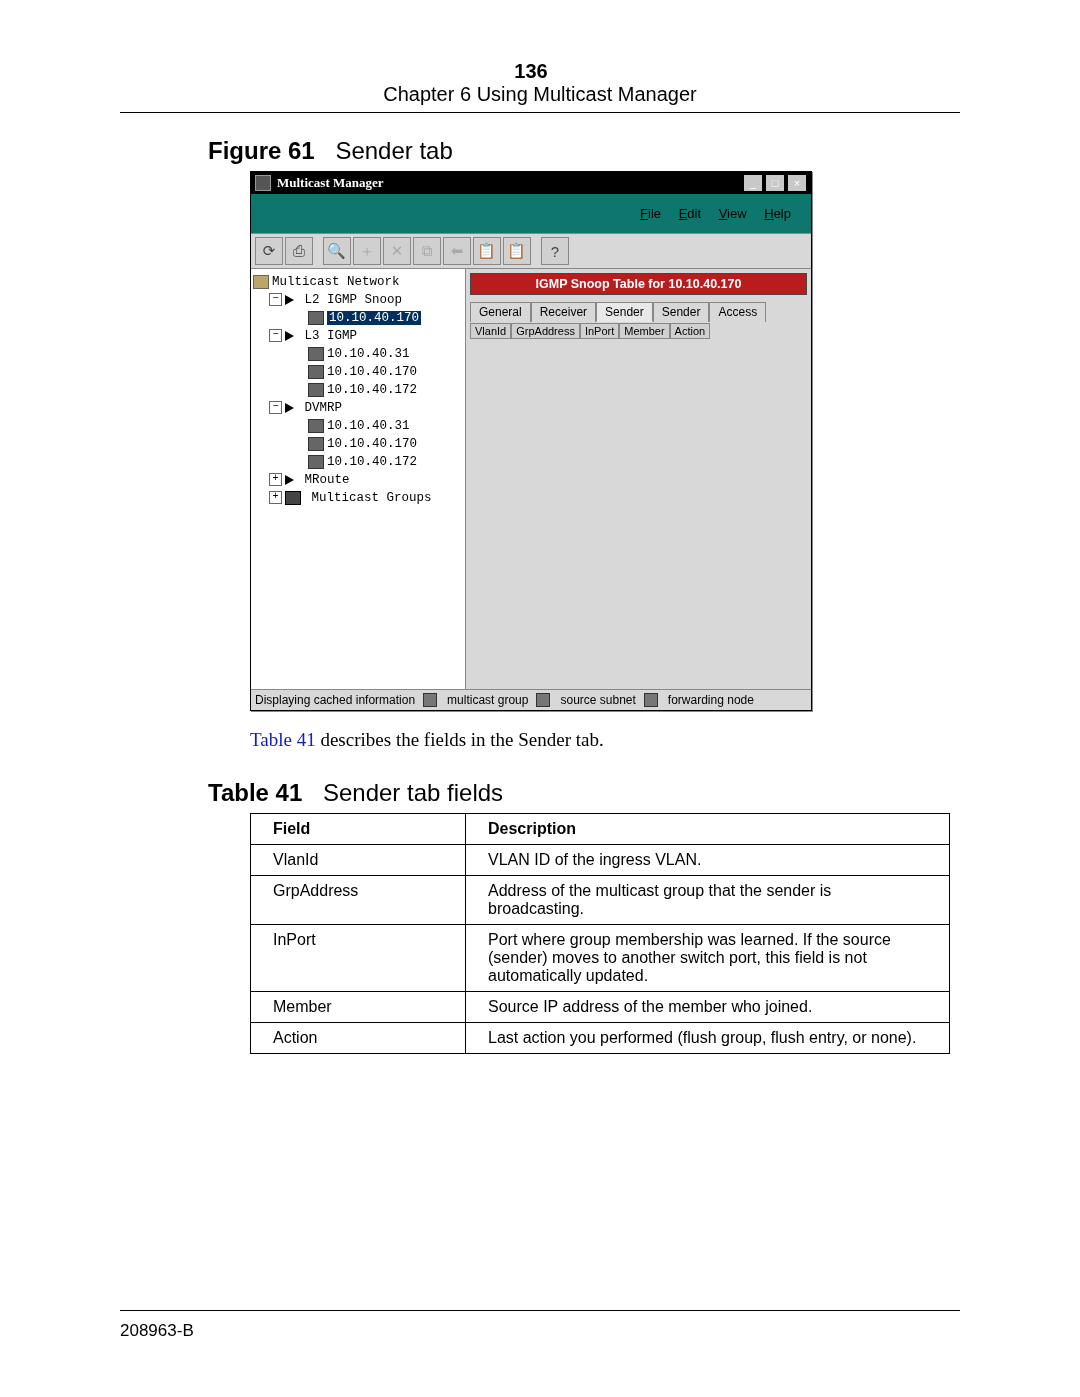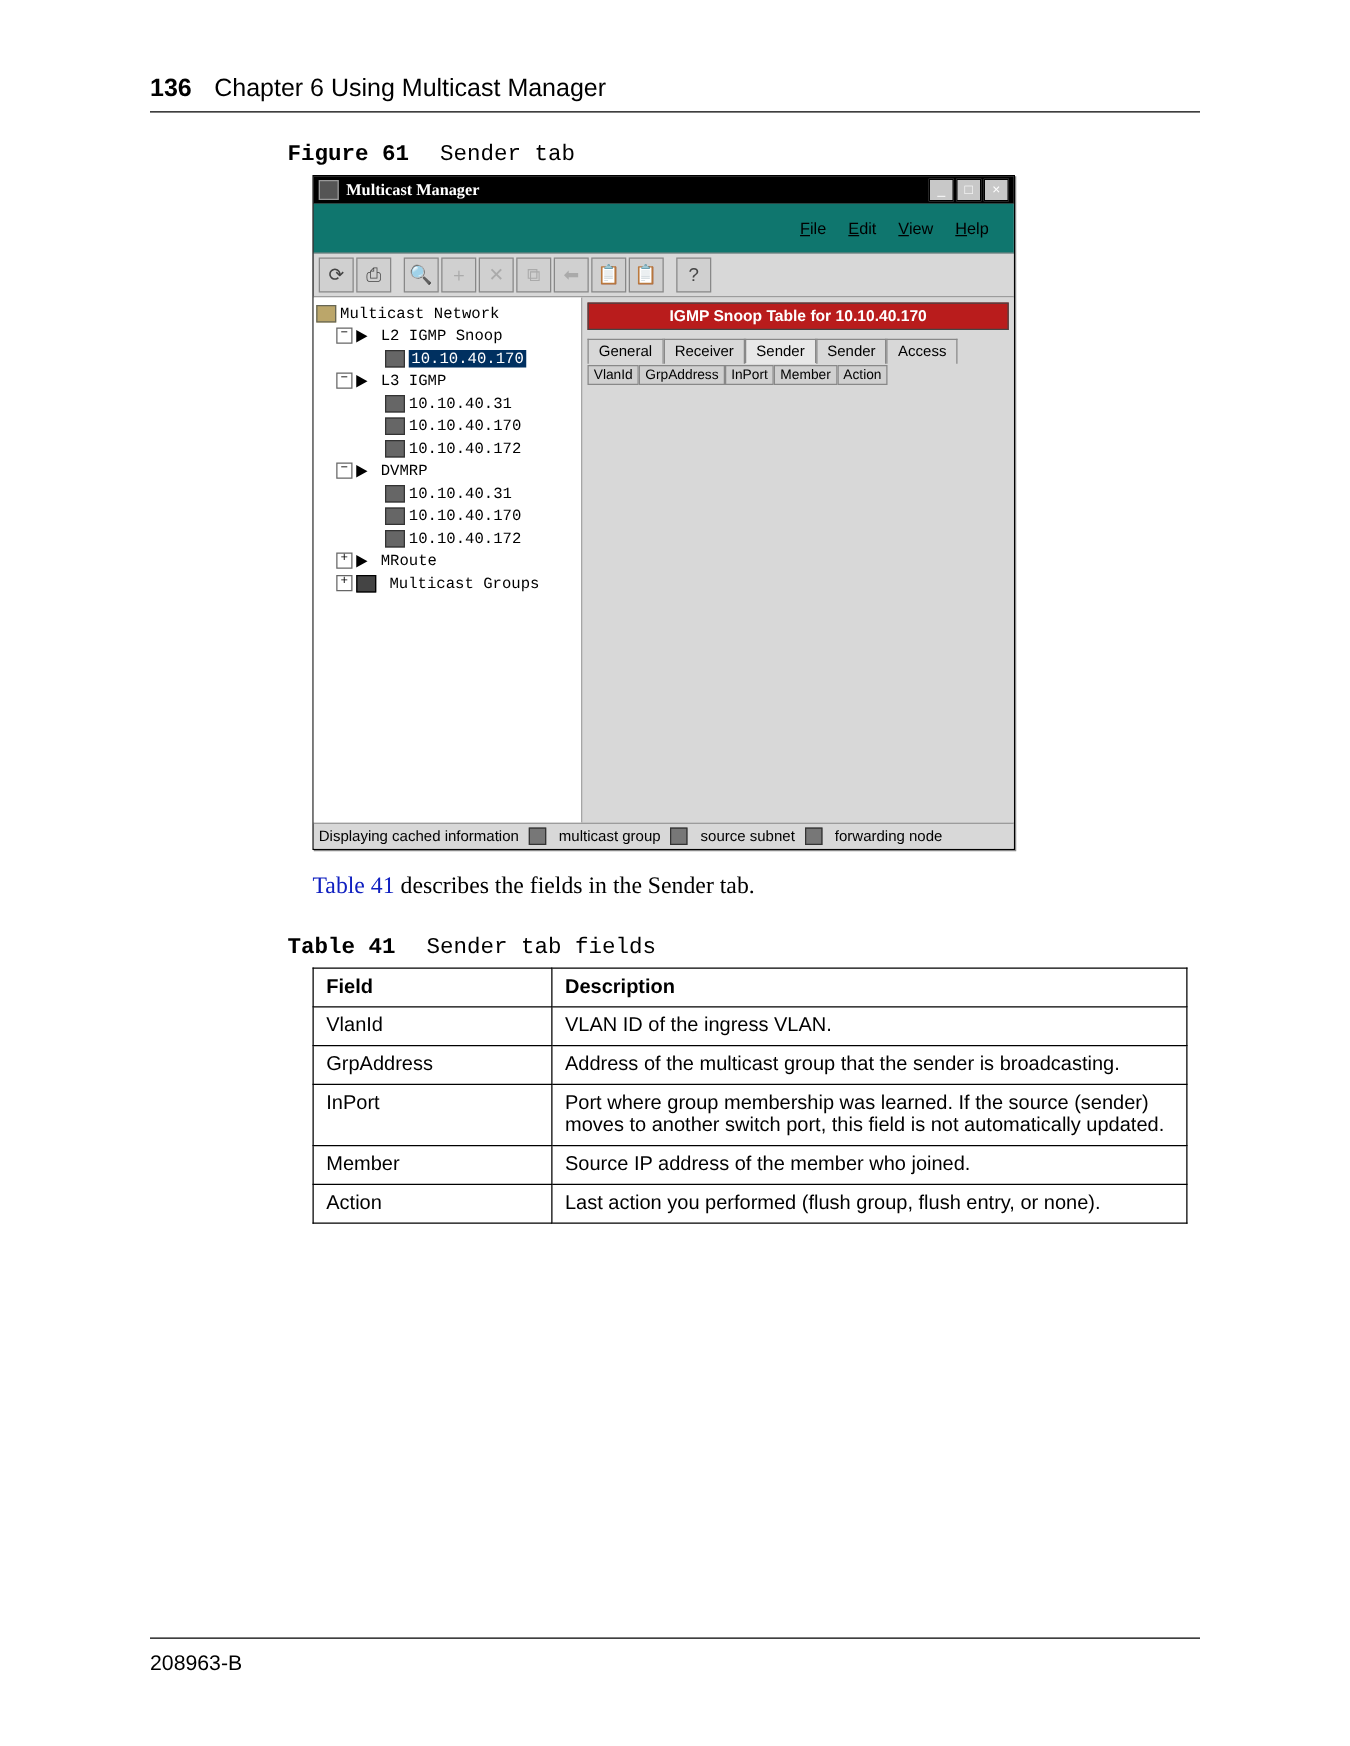--- a/index.html
+++ b/index.html
@@ -1,19 +1,19 @@
 <!DOCTYPE html>
 <html><head>
 <meta charset="utf-8">
 <style>
   html,body{margin:0;padding:0;background:#fff;color:#000;font-family:"Times New Roman",Times,serif;}
   .page{width:1080px;height:1397px;box-sizing:border-box;padding:60px 120px 40px 120px;position:relative;}
-  .running-head{display:flex;align-items:flex-end;font-size:20px;border-bottom:1px solid #000;padding-bottom:6px;margin-bottom:24px;font-family:Arial,Helvetica,sans-serif;}
+  .running-head{display:flex;align-items:center;font-size:20px;border-bottom:1px solid #000;padding-bottom:6px;margin-bottom:24px;font-family:Arial,Helvetica,sans-serif;flex-direction:column;}
   .running-head .pgnum{font-weight:700;margin-right:18px;}
-  .figcap,.tabcap{font-family:Liberation Mono, monospace;font-size:18px;margin:6px 0 6px 110px;}
+  .figcap,.tabcap{font-family:Liberation Sans, sans-serif;font-size:24px;margin:6px 0 6px 88px;}
   .figcap b,.tabcap b{font-weight:700;margin-right:14px;}
   .bodytext{font-size:19px;margin:18px 0 28px 130px;}
   .bodytext .xref{color:#1020c0;}
   .appwin{margin-left:130px;width:560px;border:1px solid #000;font-family:Tahoma,Arial,sans-serif;font-size:13px;background:#d8d8d8;box-shadow:1px 1px 0 #888;}
   .titlebar{background:#000;color:#fff;display:flex;align-items:center;height:22px;padding:0 4px;}
   .titlebar .tico{width:14px;height:14px;background:#555;border:1px solid #999;margin-right:6px;}
   .titlebar .ttl{flex:1;font-weight:700;font-size:13px;font-family:Liberation Serif, serif;}
   .winbtn{width:18px;height:16px;margin-left:2px;background:#c8c8c8;border:1px solid #000;display:flex;align-items:center;justify-content:center;font-size:11px;line-height:1;font-family:Arial;}
   .menubar{background:#0f766e;border-bottom:1px solid #888;padding:12px 6px;font-size:13px;text-align:right;}
   .menubar span{margin-right:14px;}
@@ -37,21 +37,21 @@
   .detailpane{flex:1;background:#d8d8d8;padding:4px;}
   .panelhdr{background:#b91c1c;color:#fff;font-weight:700;text-align:center;padding:3px 2px;font-size:12.5px;border:1px solid #444;}
   .tabsrow{margin-top:6px;display:flex;gap:0;font-size:12px;}
   .tablab{border:1px solid #888;border-bottom:none;background:#d8d8d8;padding:2px 8px;position:relative;top:1px;}
   .tablab.active{background:#e8e8e8;font-weight:400;border-bottom:1px solid #e8e8e8;}
   .colhdrs{margin-top:2px;display:flex;background:#d8d8d8;}
   .colh{border:1px solid #888;background:#d0d0d0;font-size:11px;padding:1px 4px;}
   .statusbar{border-top:1px solid #888;background:#d8d8d8;font-size:12px;padding:3px 4px;display:flex;gap:8px;align-items:center;}
   .sico{display:inline-block;width:12px;height:12px;background:#777;border:1px solid #333;margin-right:2px;vertical-align:middle;}
   table.fields{margin-left:130px;border-collapse:collapse;width:700px;font-family:Arial,Helvetica,sans-serif;font-size:16px;}
-  table.fields th,table.fields td{border:1px solid #000;padding:6px 10px;text-align:left;vertical-align:top;}
+  table.fields th,table.fields td{border:1px solid #000;padding:6px 22px;text-align:left;vertical-align:top;}
   table.fields th{font-weight:700;}
   table.fields td.fcol{width:170px;}
   .botrule{position:absolute;left:120px;right:120px;bottom:86px;border-top:1px solid #000;}
   .docid{position:absolute;left:120px;bottom:56px;font-family:Arial,Helvetica,sans-serif;font-size:17px;margin-top:16px;}
 </style>
 </head>
 <body>
 
 <div class="page">
 

